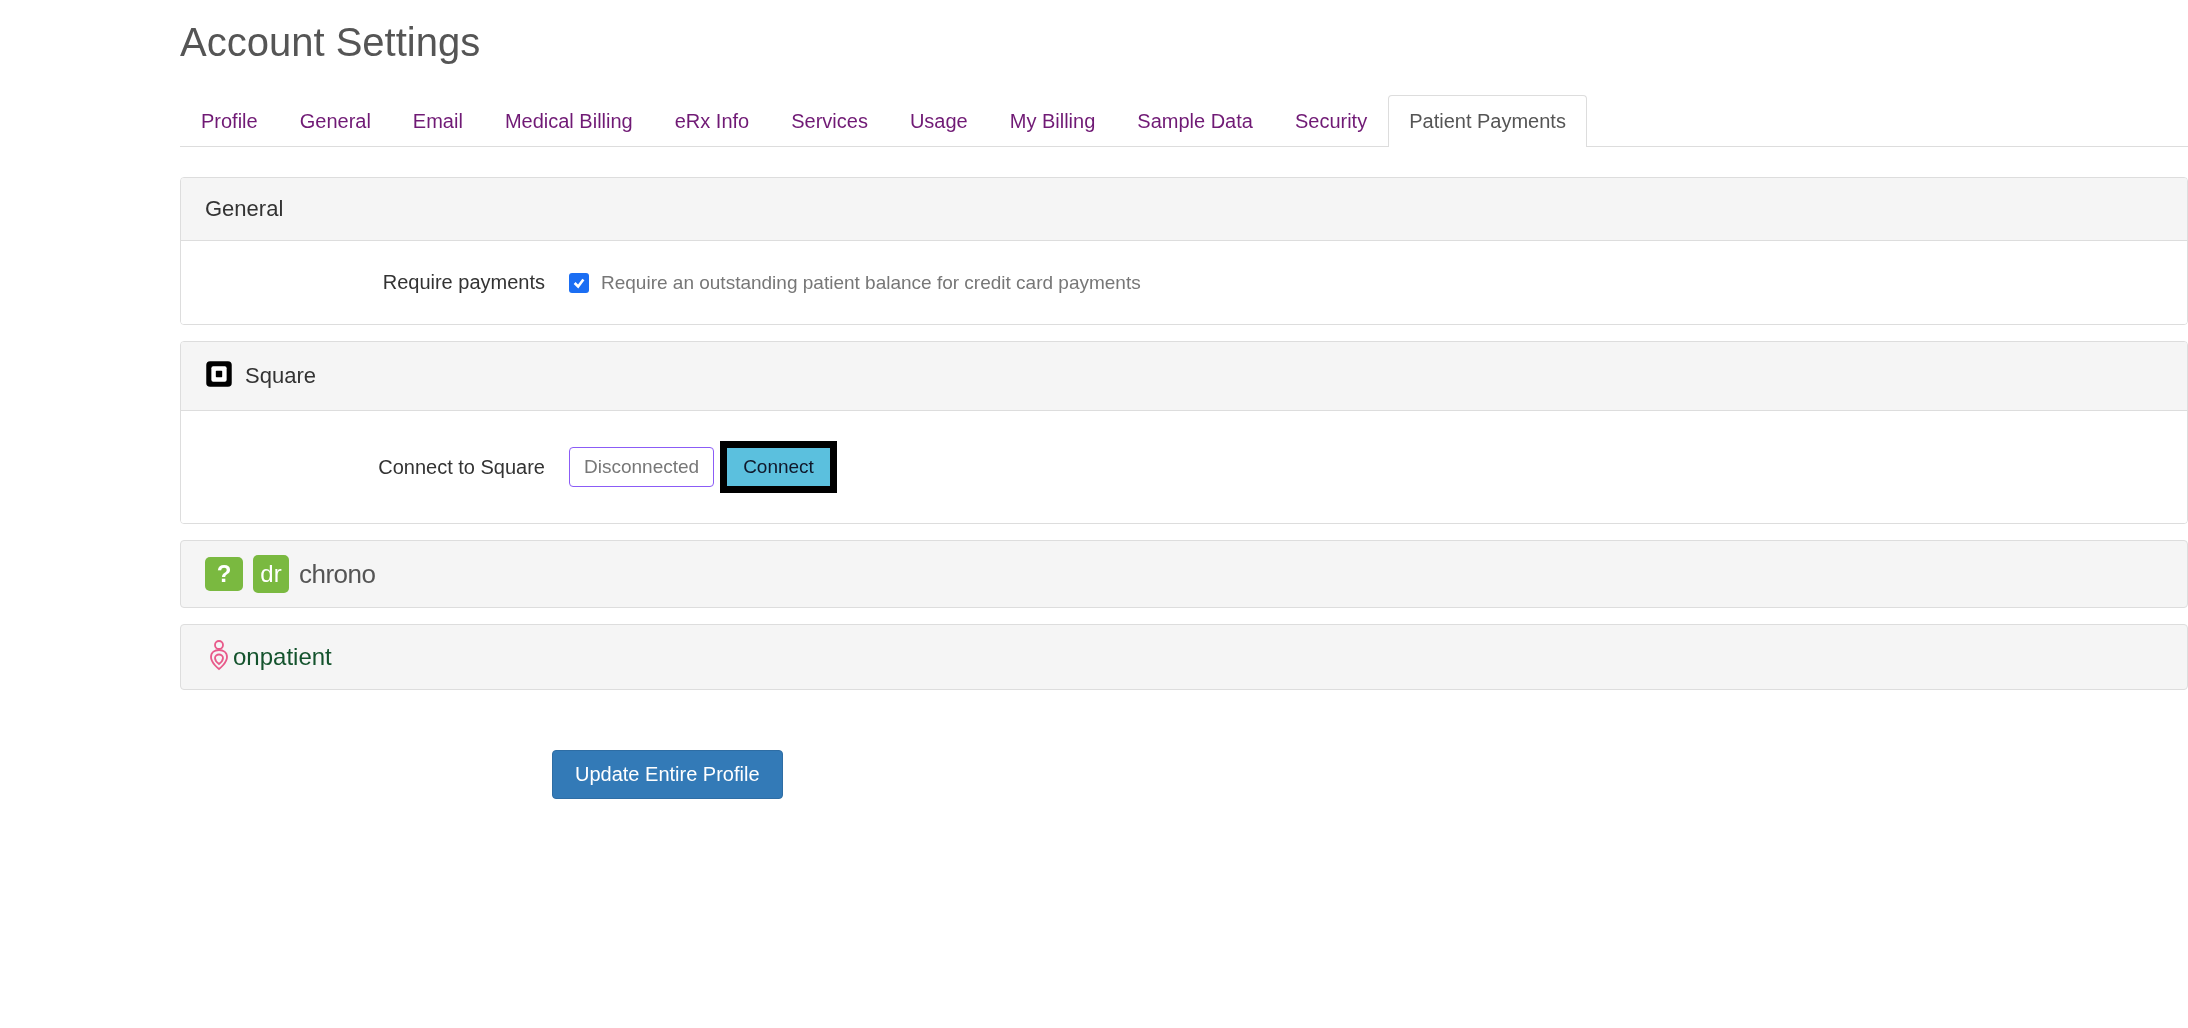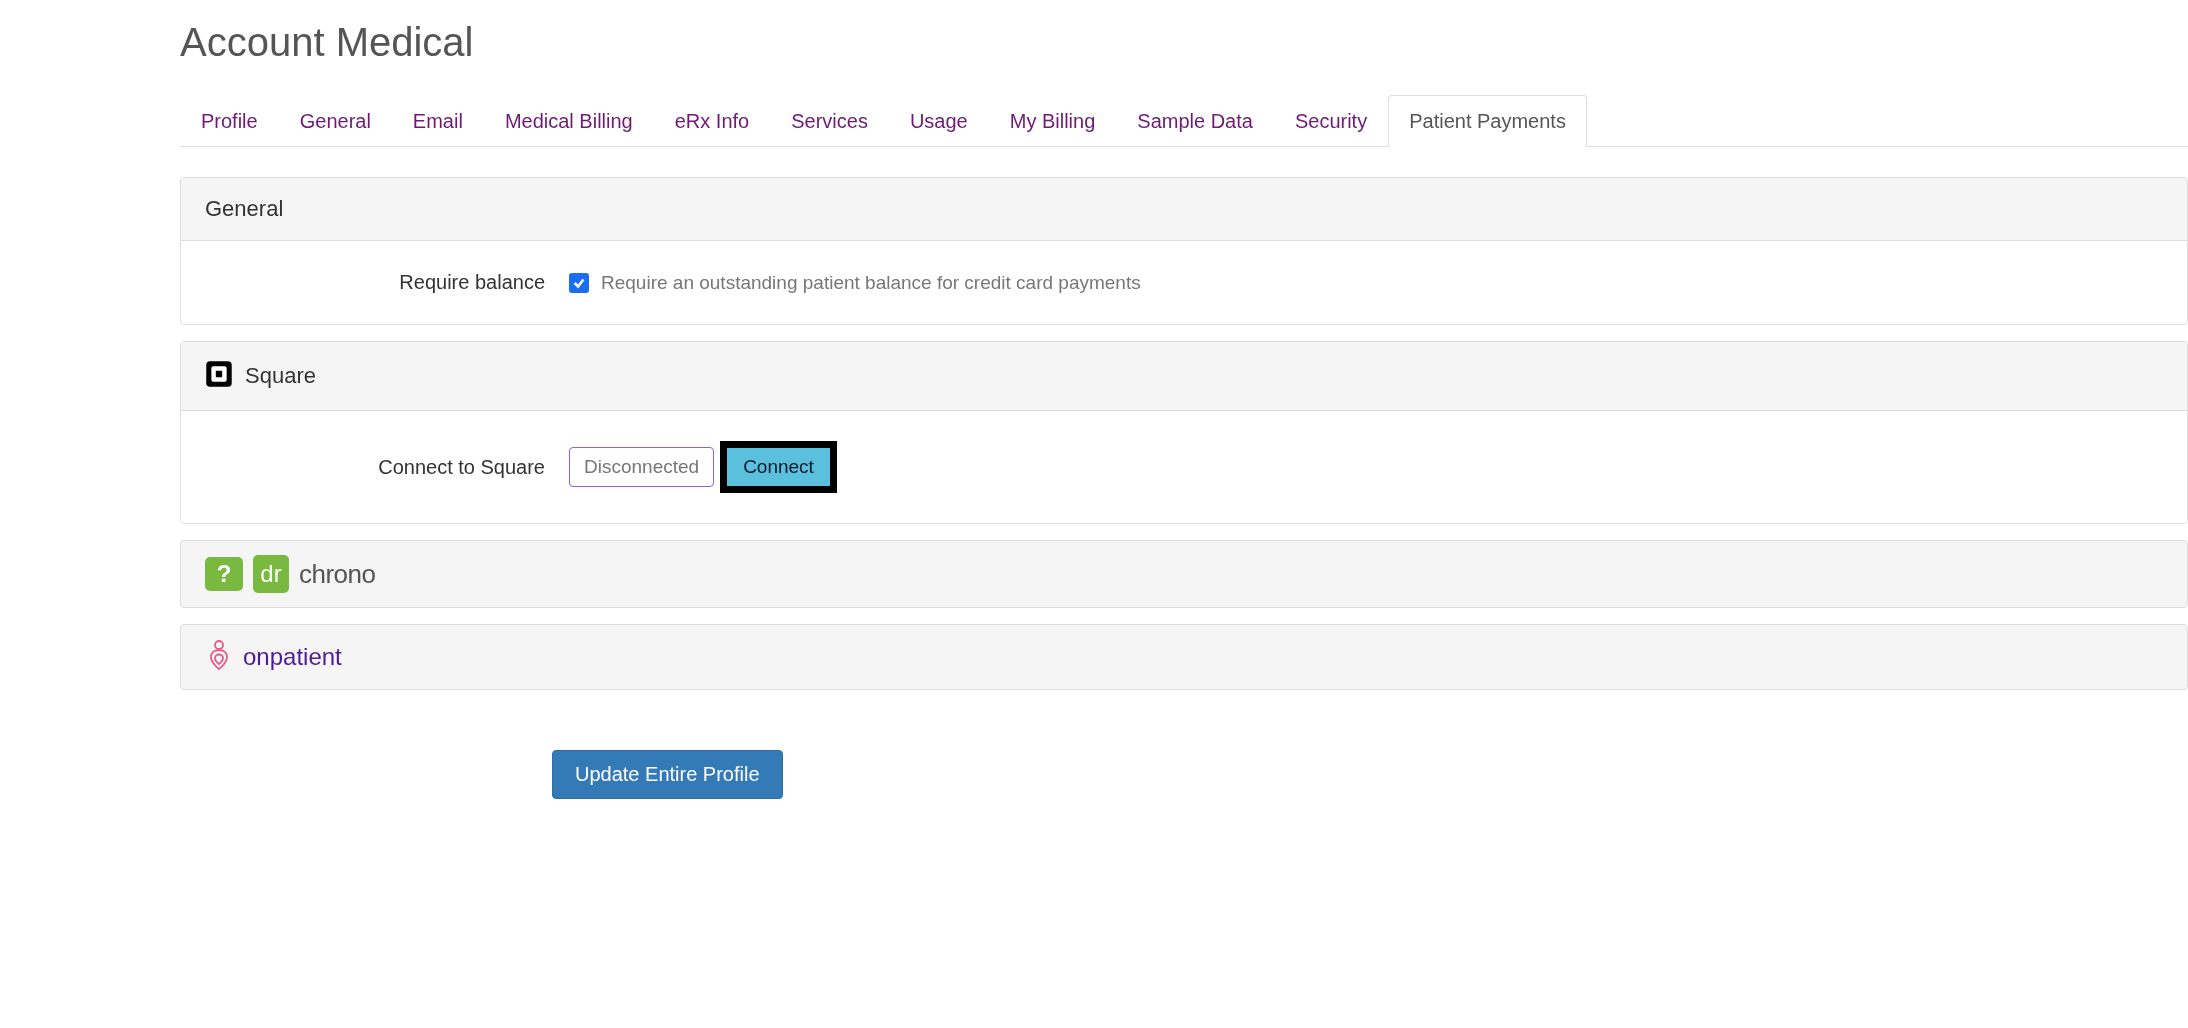--- a/index.html
+++ b/index.html
@@ -165,22 +165,21 @@
       font-weight: 400;
     }
     .chrono-text {
       font-size: 26px;
       color: #555;
       letter-spacing: -0.5px;
     }
     .onpatient-logo {
       display: flex;
       align-items: center;
-      gap: 10px;
-      color: #4c1d95;
+      color: #14532d;
     }
     .onpatient-icon svg {
       width: 28px;
       height: 32px;
     }
     .onpatient-text {
       font-size: 24px;
       font-weight: 300;
     }
     .collapsed-panel {
@@ -196,21 +195,21 @@
     }
     .footer-action {
       margin-top: 60px;
       margin-left: 372px;
     }
   </style>
 </head>
 <body>
 
 <div class="container">
-  <h1>Account Medical</h1>
+  <h1>Account Settings</h1>
 
   <div class="tabs">
     <div class="tab">Profile</div>
     <div class="tab">General</div>
     <div class="tab">Email</div>
     <div class="tab">Medical Billing</div>
     <div class="tab">eRx Info</div>
     <div class="tab">Services</div>
     <div class="tab">Usage</div>
     <div class="tab">My Billing</div>
@@ -218,21 +217,21 @@
     <div class="tab">Security</div>
     <div class="tab active">Patient Payments</div>
   </div>
 
   <div class="panel">
     <div class="panel-header">
       <span class="panel-header-title">General</span>
     </div>
     <div class="panel-body">
       <div class="form-row">
-        <div class="form-label">Require balance</div>
+        <div class="form-label">Require payments</div>
         <div class="form-control">
           <div class="checkbox">
             <svg viewBox="0 0 16 16">
                 <polyline points="3,8 7,12 13,4"></polyline>
               </svg>
           </div>
           <span class="help-text">Require an outstanding patient balance for credit card payments</span>
         </div>
       </div>
     </div>

